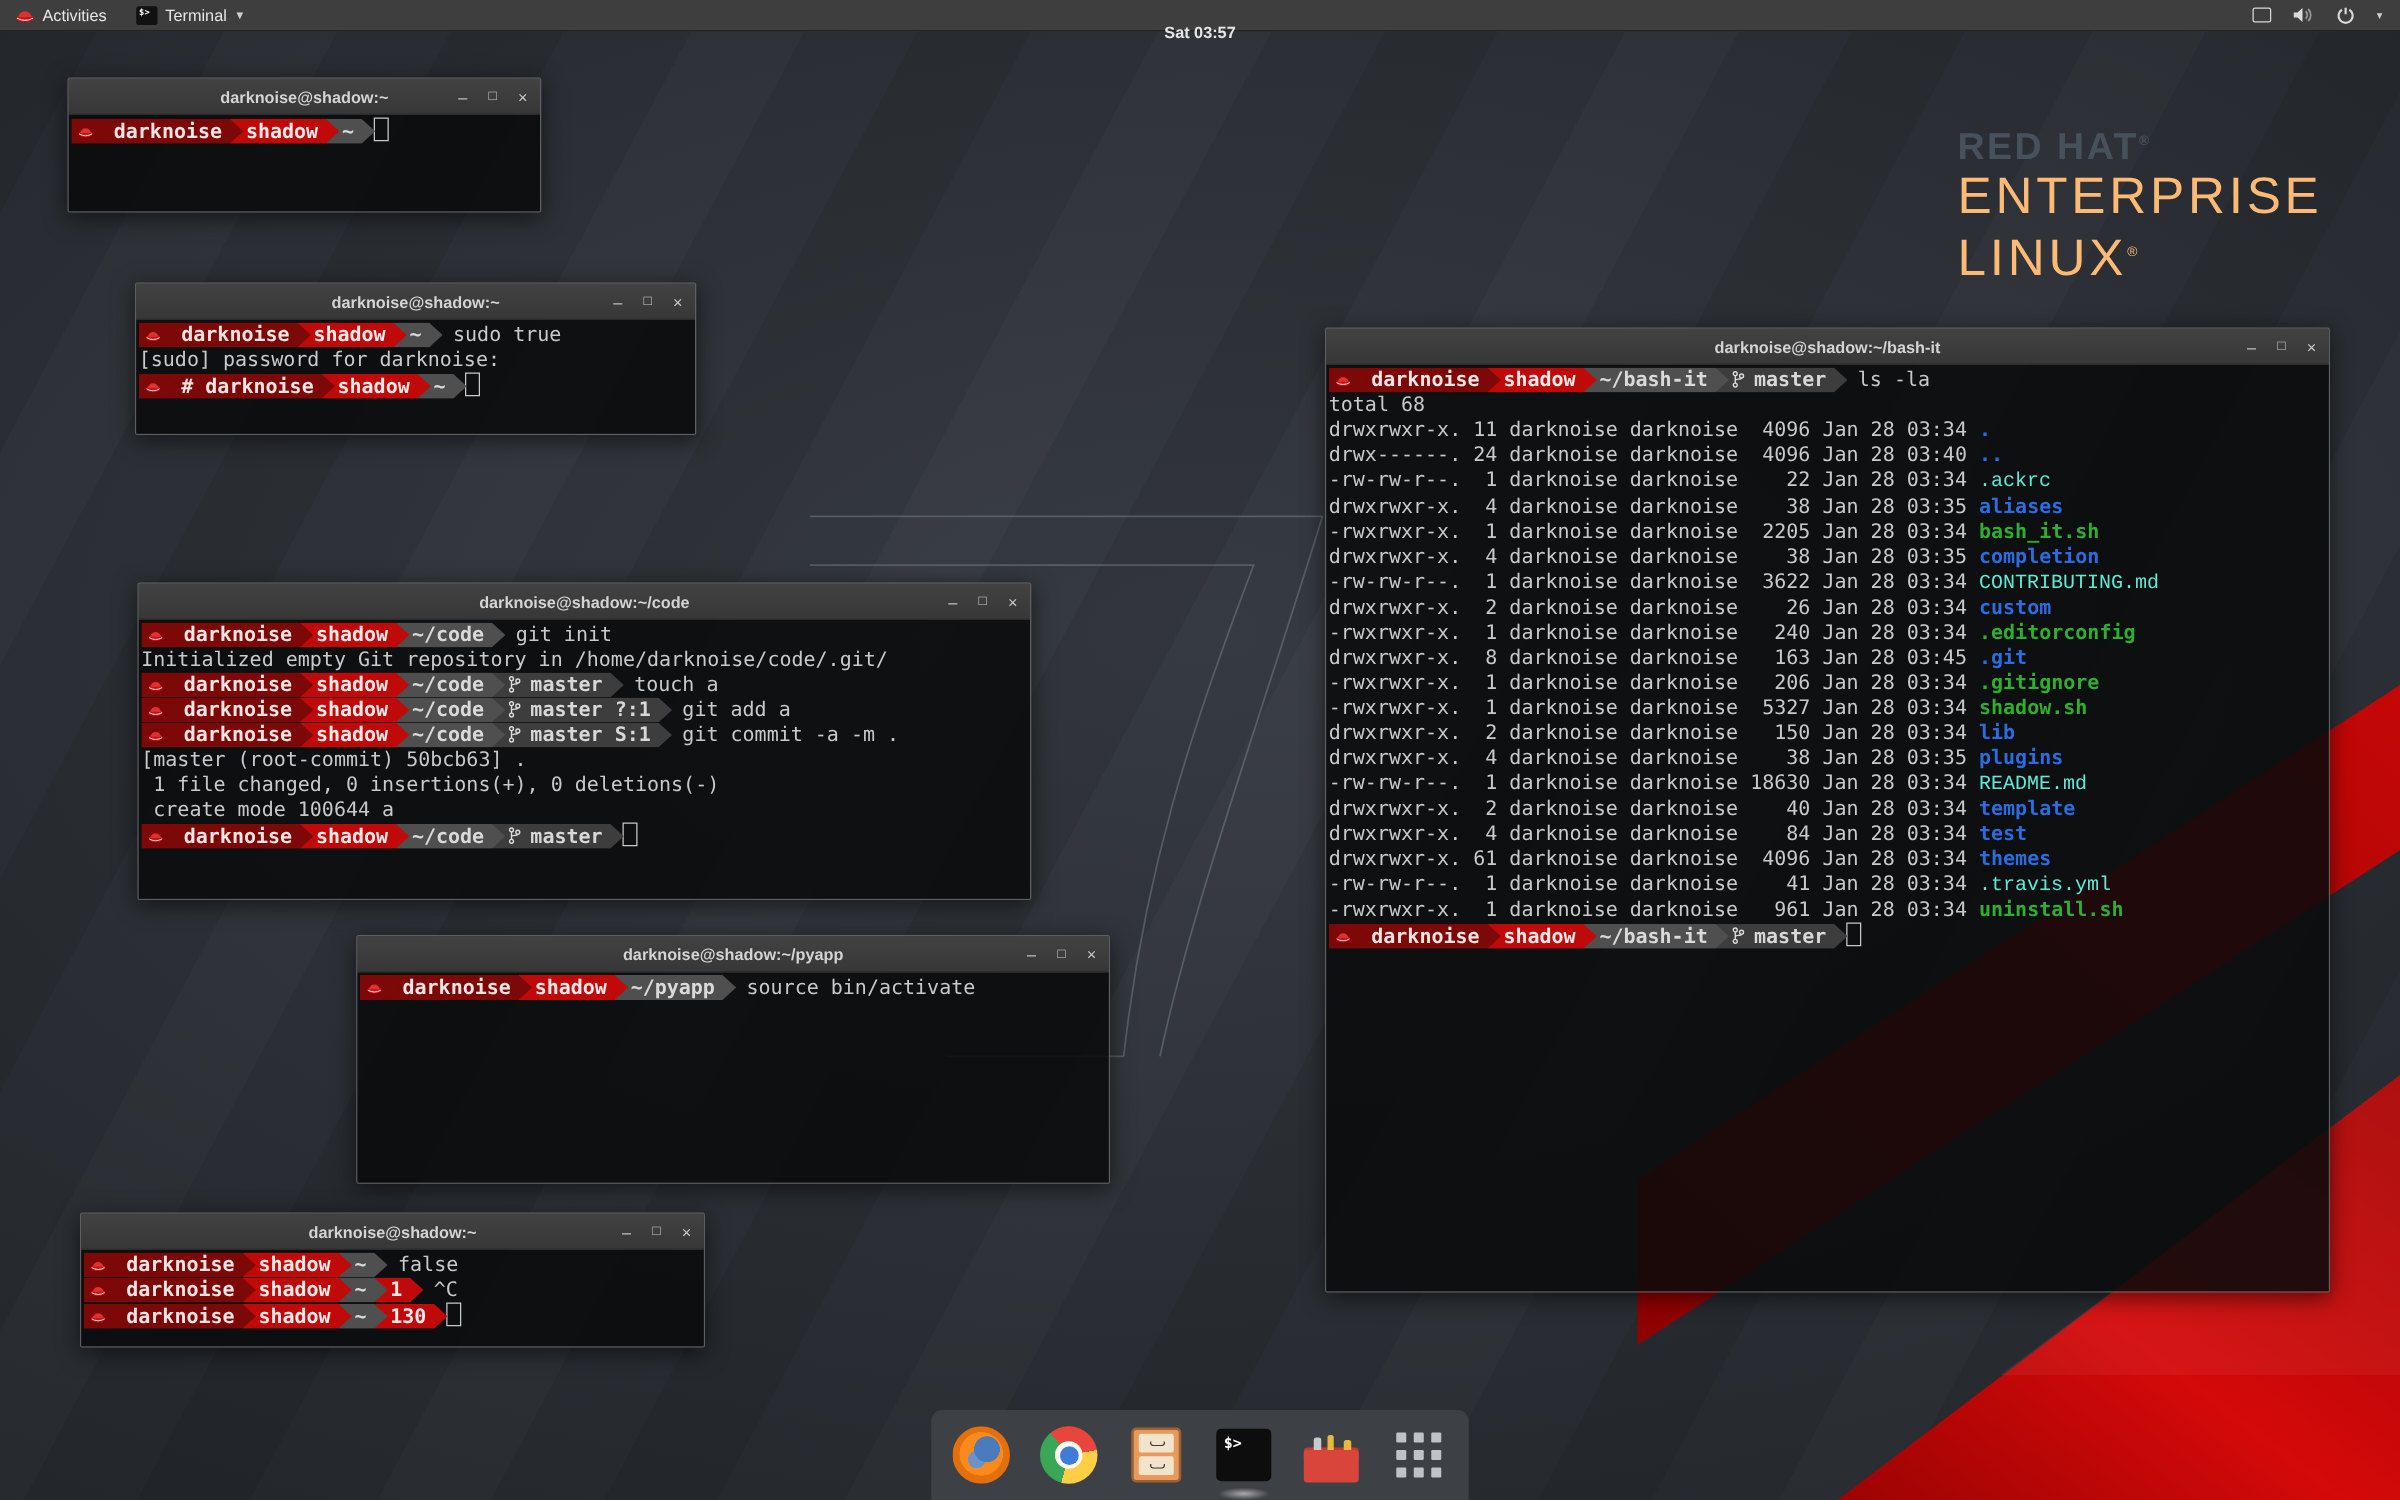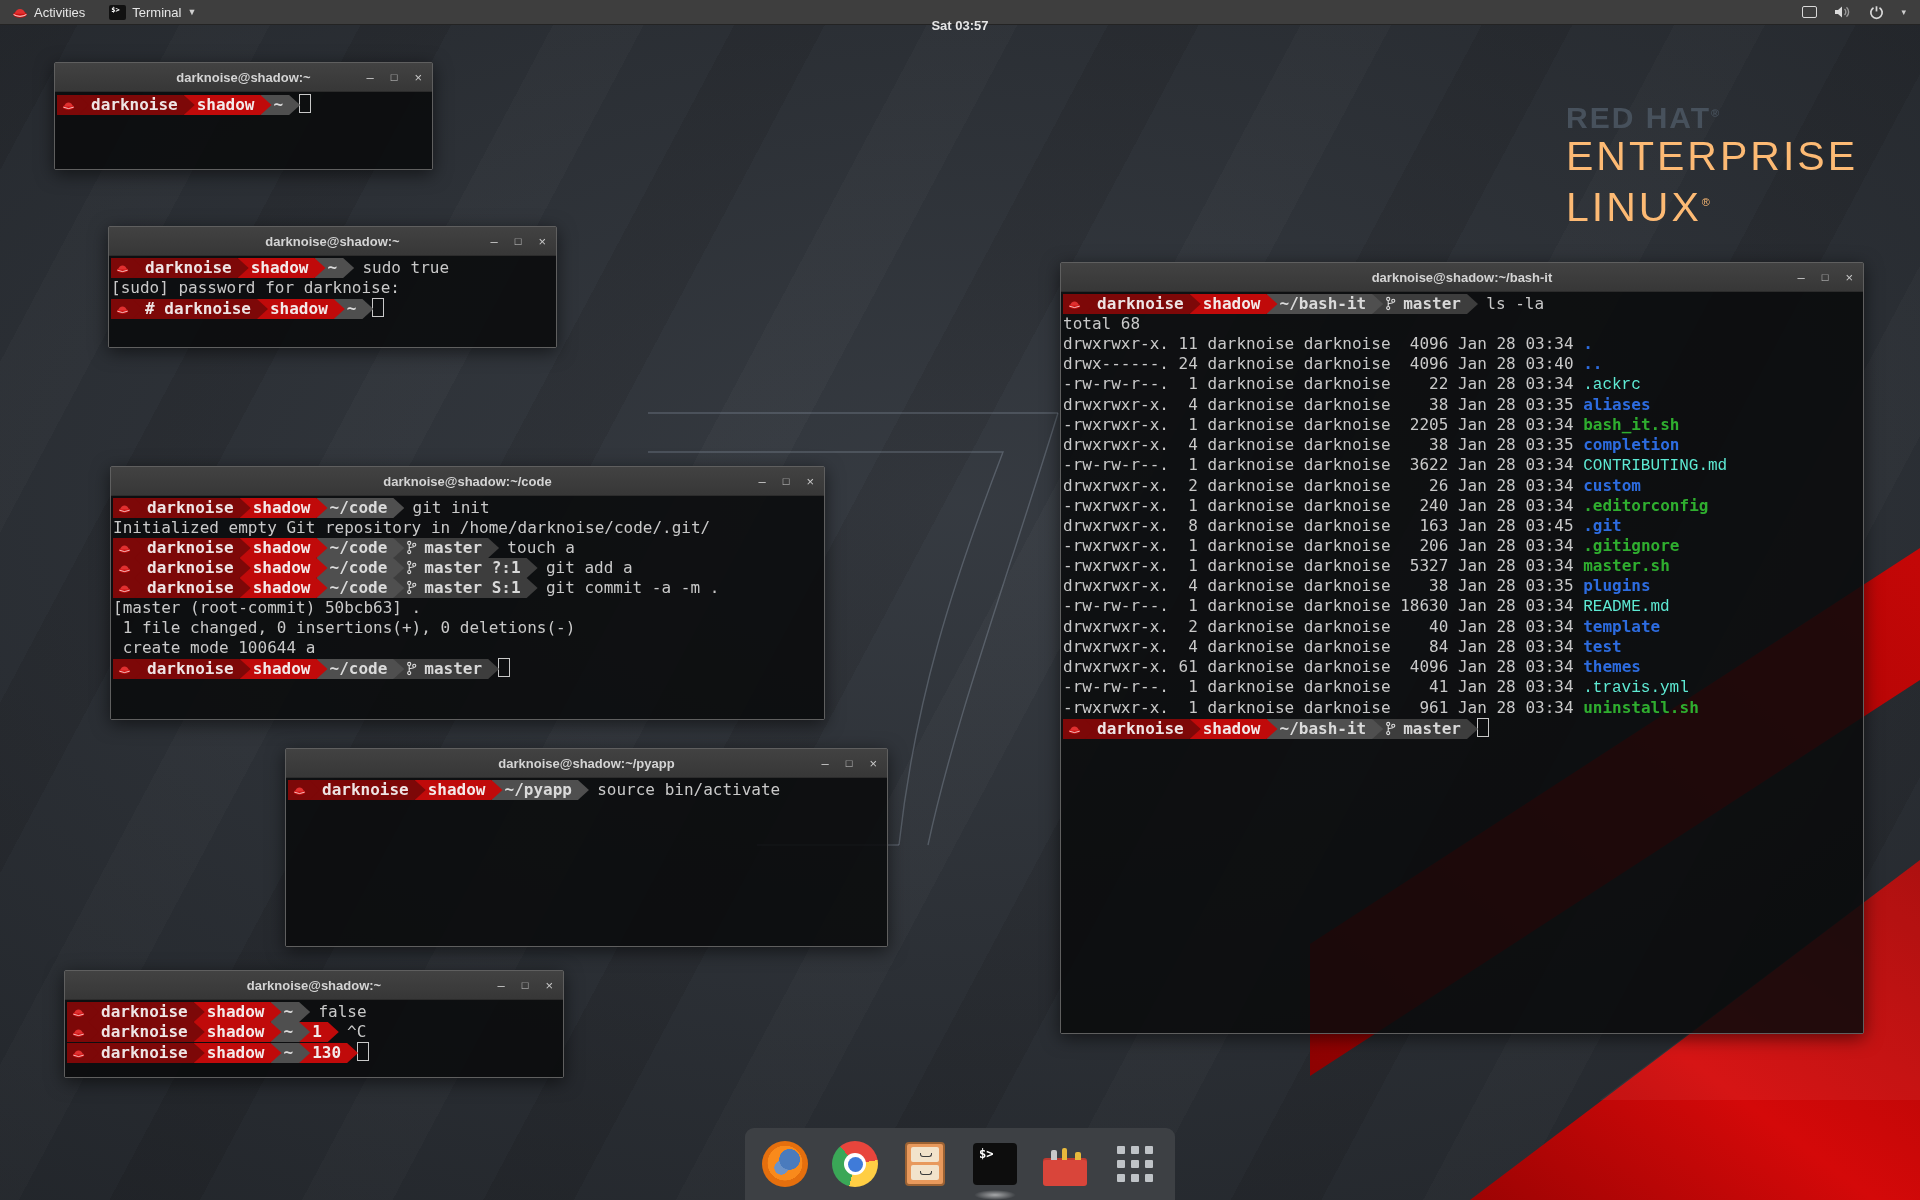--- a/index.html
+++ b/index.html
@@ -348,21 +348,22 @@
       <div class="tline"><span class="out">drwx------. 24 darknoise darknoise  4096 Jan 28 03:40 </span><span class="fn-blue">..</span></div>
       <div class="tline"><span class="out">-rw-rw-r--.  1 darknoise darknoise    22 Jan 28 03:34 </span><span class="fn-def">.ackrc</span></div>
       <div class="tline"><span class="out">drwxrwxr-x.  4 darknoise darknoise    38 Jan 28 03:35 </span><span class="fn-blue">aliases</span></div>
       <div class="tline"><span class="out">-rwxrwxr-x.  1 darknoise darknoise  2205 Jan 28 03:34 </span><span class="fn-green">bash_it.sh</span></div>
       <div class="tline"><span class="out">drwxrwxr-x.  4 darknoise darknoise    38 Jan 28 03:35 </span><span class="fn-blue">completion</span></div>
       <div class="tline"><span class="out">-rw-rw-r--.  1 darknoise darknoise  3622 Jan 28 03:34 </span><span class="fn-def">CONTRIBUTING.md</span></div>
       <div class="tline"><span class="out">drwxrwxr-x.  2 darknoise darknoise    26 Jan 28 03:34 </span><span class="fn-blue">custom</span></div>
       <div class="tline"><span class="out">-rwxrwxr-x.  1 darknoise darknoise   240 Jan 28 03:34 </span><span class="fn-green">.editorconfig</span></div>
       <div class="tline"><span class="out">drwxrwxr-x.  8 darknoise darknoise   163 Jan 28 03:45 </span><span class="fn-blue">.git</span></div>
       <div class="tline"><span class="out">-rwxrwxr-x.  1 darknoise darknoise   206 Jan 28 03:34 </span><span class="fn-green">.gitignore</span></div>
-      <div class="tline"><span class="out">-rwxrwxr-x.  1 darknoise darknoise  5327 Jan 28 03:34 </span><span class="fn-green">master.sh</span></div>
+      <div class="tline"><span class="out">-rwxrwxr-x.  1 darknoise darknoise  5327 Jan 28 03:34 </span><span class="fn-green">shadow.sh</span></div>
+      <div class="tline"><span class="out">drwxrwxr-x.  2 darknoise darknoise   150 Jan 28 03:34 </span><span class="fn-blue">lib</span></div>
       <div class="tline"><span class="out">drwxrwxr-x.  4 darknoise darknoise    38 Jan 28 03:35 </span><span class="fn-blue">plugins</span></div>
       <div class="tline"><span class="out">-rw-rw-r--.  1 darknoise darknoise 18630 Jan 28 03:34 </span><span class="fn-def">README.md</span></div>
       <div class="tline"><span class="out">drwxrwxr-x.  2 darknoise darknoise    40 Jan 28 03:34 </span><span class="fn-blue">template</span></div>
       <div class="tline"><span class="out">drwxrwxr-x.  4 darknoise darknoise    84 Jan 28 03:34 </span><span class="fn-blue">test</span></div>
       <div class="tline"><span class="out">drwxrwxr-x. 61 darknoise darknoise  4096 Jan 28 03:34 </span><span class="fn-blue">themes</span></div>
       <div class="tline"><span class="out">-rw-rw-r--.  1 darknoise darknoise    41 Jan 28 03:34 </span><span class="fn-def">.travis.yml</span></div>
       <div class="tline"><span class="out">-rwxrwxr-x.  1 darknoise darknoise   961 Jan 28 03:34 </span><span class="fn-green">uninstall.sh</span></div>
       <div class="tline"><span class="pseg s-user hat-seg" style="z-index: 30;"><svg width="13" height="11" viewBox="0 0 20 16">
             <ellipse cx="10" cy="10.5" rx="8.5" ry="4" fill="#cc1010"></ellipse>
             <path d="M3.5 9.5 C4 5.5 7 3.5 10 3.5 C13 3.5 16 5.5 16.5 9.5" fill="#e03030"></path>

